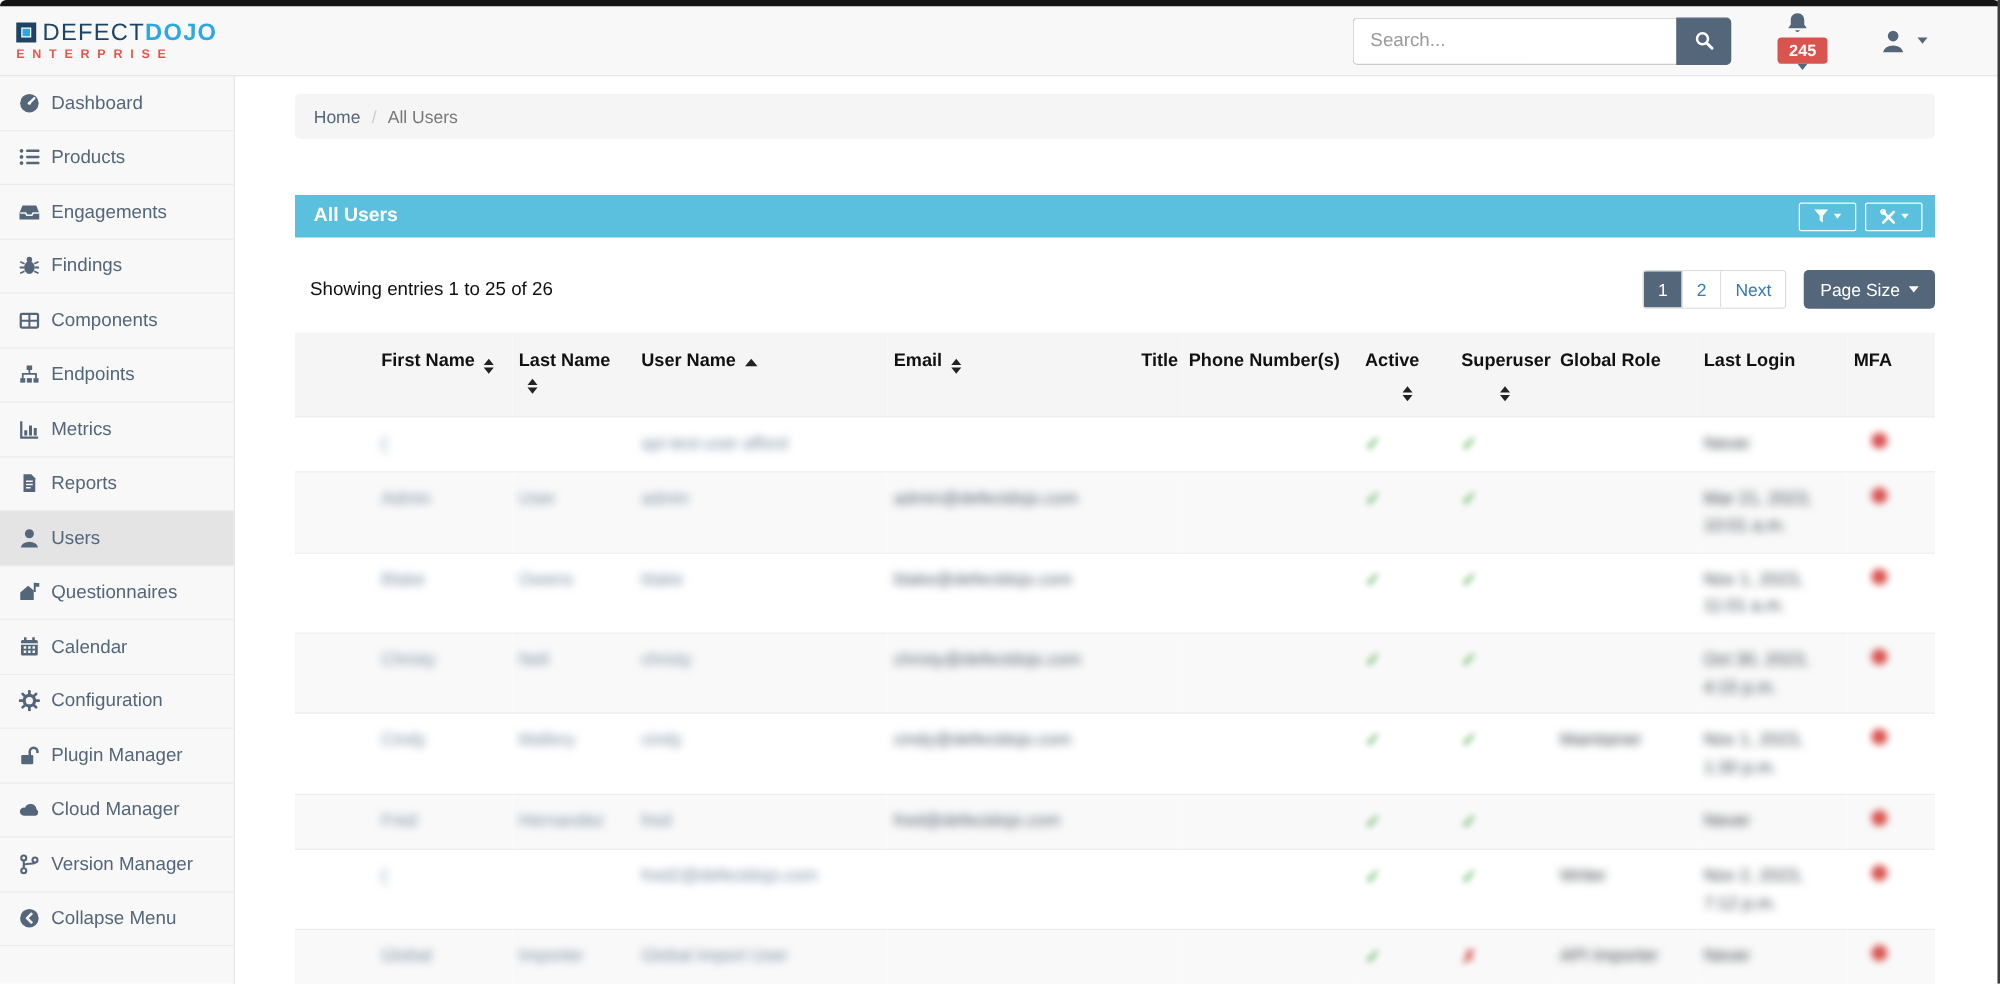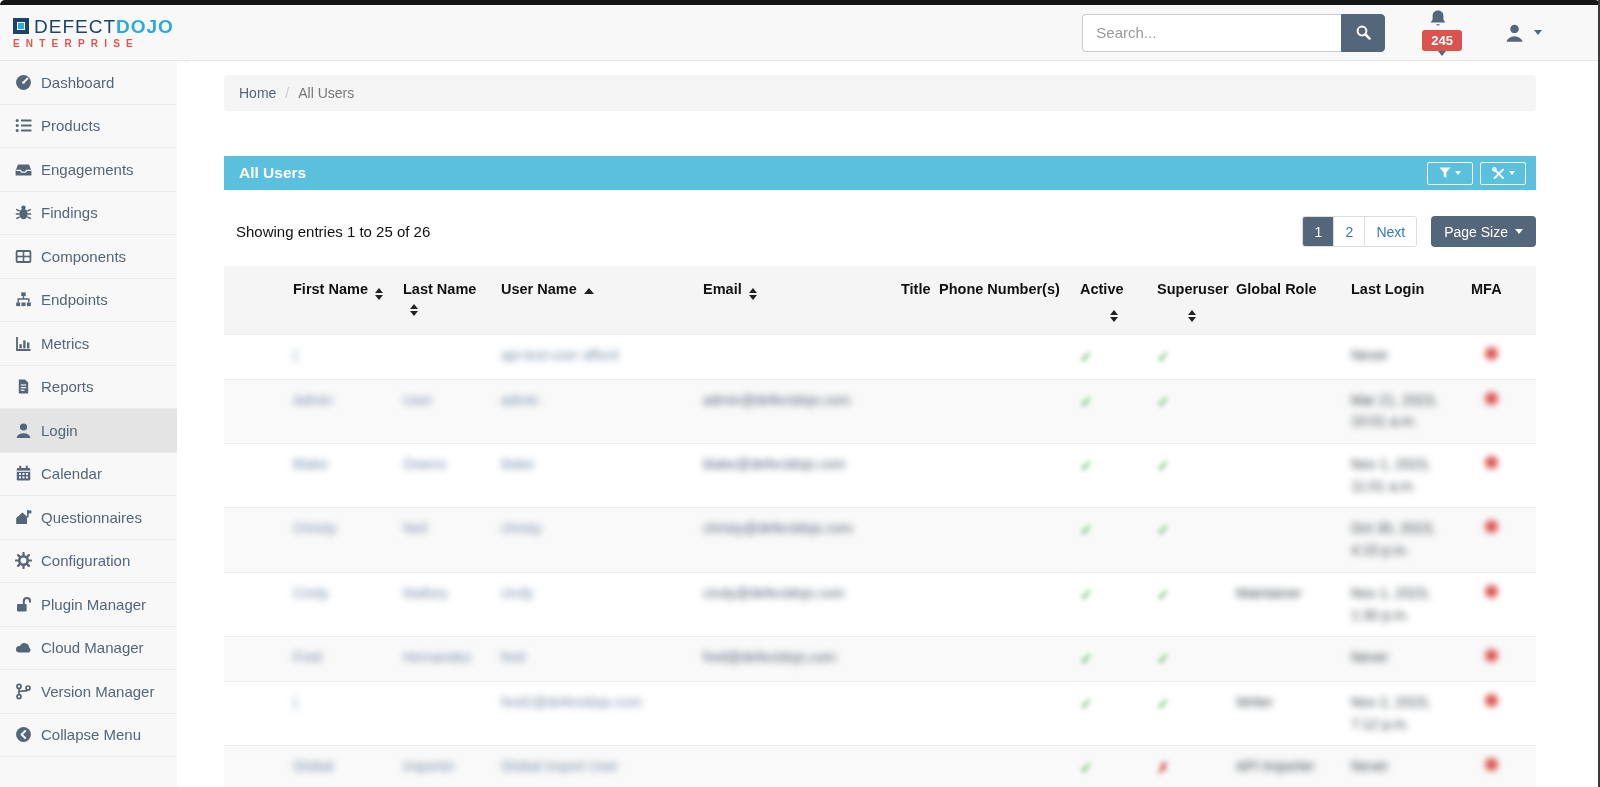--- a/index.html
+++ b/index.html
@@ -37,21 +37,21 @@
 
   
   .sidebar { position:absolute; top:61px; left:0; width:188px; height:726px; background:#f8f8f8;
     border-right:1px solid #e7e7e7; }
   .side-item { height:43.5px; display:flex; align-items:center; padding-left:15px; gap:9px;
     border-bottom:1px solid #ececec; color:#54667a; font-size:15px; cursor:pointer; }
   .side-item.active { background:#e4e4e4; }
   .side-item svg { flex:0 0 17px; }
 
   
-  .content { position:absolute; top:62px; left:177px; width:1411px; height:725px; background:#fff;
+  .content { position:absolute; top:62px; left:189px; width:1411px; height:725px; background:#fff;
     padding:13px 0 0 47px; }
   .breadcrumb { width:1312px; height:36px; background:#f5f5f5; border-radius:4px;
     display:flex; align-items:center; padding-left:15px; font-size:14px; margin-bottom:45px; }
   .bc-home { color:#54667a; cursor:pointer; }
   .bc-sep { color:#ccc; margin:0 9px; }
   .bc-current { color:#777; }
 
   .panel-heading { width:1312px; height:34px; background:#5bc0de; display:flex; align-items:center;
     padding:0 10px 0 15px; }
   .panel-title { color:#fff; font-weight:700; font-size:15.5px; flex:1; }
@@ -227,48 +227,48 @@
       <line x1="5.8" y1="12.2" x2="9.5" y2="12.2" stroke="#f8f8f8" stroke-width="1.2"></line>
     </svg>
     <span>Reports</span>
   </div>
 
   <div class="side-item active">
     <svg width="17" height="17" viewBox="0 0 17 17">
       <circle cx="8.5" cy="5" r="3.6" fill="#54667a"></circle>
       <path d="M1.6,16 a7,5.6 0 0 1 13.8,0 z" fill="#54667a"></path>
     </svg>
-    <span>Login</span>
+    <span>Users</span>
+  </div>
+
+  <div class="side-item">
+    <svg width="17" height="17" viewBox="0 0 17 17">
+      <path d="M1.2,9 L7.5,3.6 L12,7.4 V15 H1.2 z" fill="#54667a"></path>
+      <line x1="12.8" y1="1.2" x2="12.8" y2="8.5" stroke="#54667a" stroke-width="1.6"></line>
+      <rect x="12.8" y="1.4" width="3.6" height="3" fill="#54667a"></rect>
+    </svg>
+    <span>Questionnaires</span>
   </div>
 
   <div class="side-item">
     <svg width="17" height="17" viewBox="0 0 17 17">
       <rect x="1.8" y="3" width="13.4" height="12.4" rx="1.2" fill="#54667a"></rect>
       <line x1="5.2" y1="0.8" x2="5.2" y2="4" stroke="#54667a" stroke-width="2"></line>
       <line x1="11.8" y1="0.8" x2="11.8" y2="4" stroke="#54667a" stroke-width="2"></line>
       <line x1="1.8" y1="6.2" x2="15.2" y2="6.2" stroke="#f8f8f8" stroke-width="1.2"></line>
       <g fill="#f8f8f8">
           <rect x="4" y="8" width="2" height="2"></rect>
           <rect x="7.5" y="8" width="2" height="2"></rect>
           <rect x="11" y="8" width="2" height="2"></rect>
           <rect x="4" y="11.4" width="2" height="2"></rect>
           <rect x="7.5" y="11.4" width="2" height="2"></rect>
           <rect x="11" y="11.4" width="2" height="2"></rect>
         </g>
     </svg>
     <span>Calendar</span>
-  </div>
-
-  <div class="side-item">
-    <svg width="17" height="17" viewBox="0 0 17 17">
-      <path d="M1.2,9 L7.5,3.6 L12,7.4 V15 H1.2 z" fill="#54667a"></path>
-      <line x1="12.8" y1="1.2" x2="12.8" y2="8.5" stroke="#54667a" stroke-width="1.6"></line>
-      <rect x="12.8" y="1.4" width="3.6" height="3" fill="#54667a"></rect>
-    </svg>
-    <span>Questionnaires</span>
   </div>
 
   <div class="side-item">
     <svg width="17" height="17" viewBox="0 0 17 17">
       <circle cx="8.5" cy="8.5" r="4.2" fill="none" stroke="#54667a" stroke-width="2.6"></circle>
       <g stroke="#54667a" stroke-width="2.2" stroke-linecap="round">
         <line x1="8.5" y1="0.9" x2="8.5" y2="3"></line>
           <line x1="8.5" y1="14" x2="8.5" y2="16.1"></line>
         <line x1="0.9" y1="8.5" x2="3" y2="8.5"></line>
           <line x1="14" y1="8.5" x2="16.1" y2="8.5"></line>

